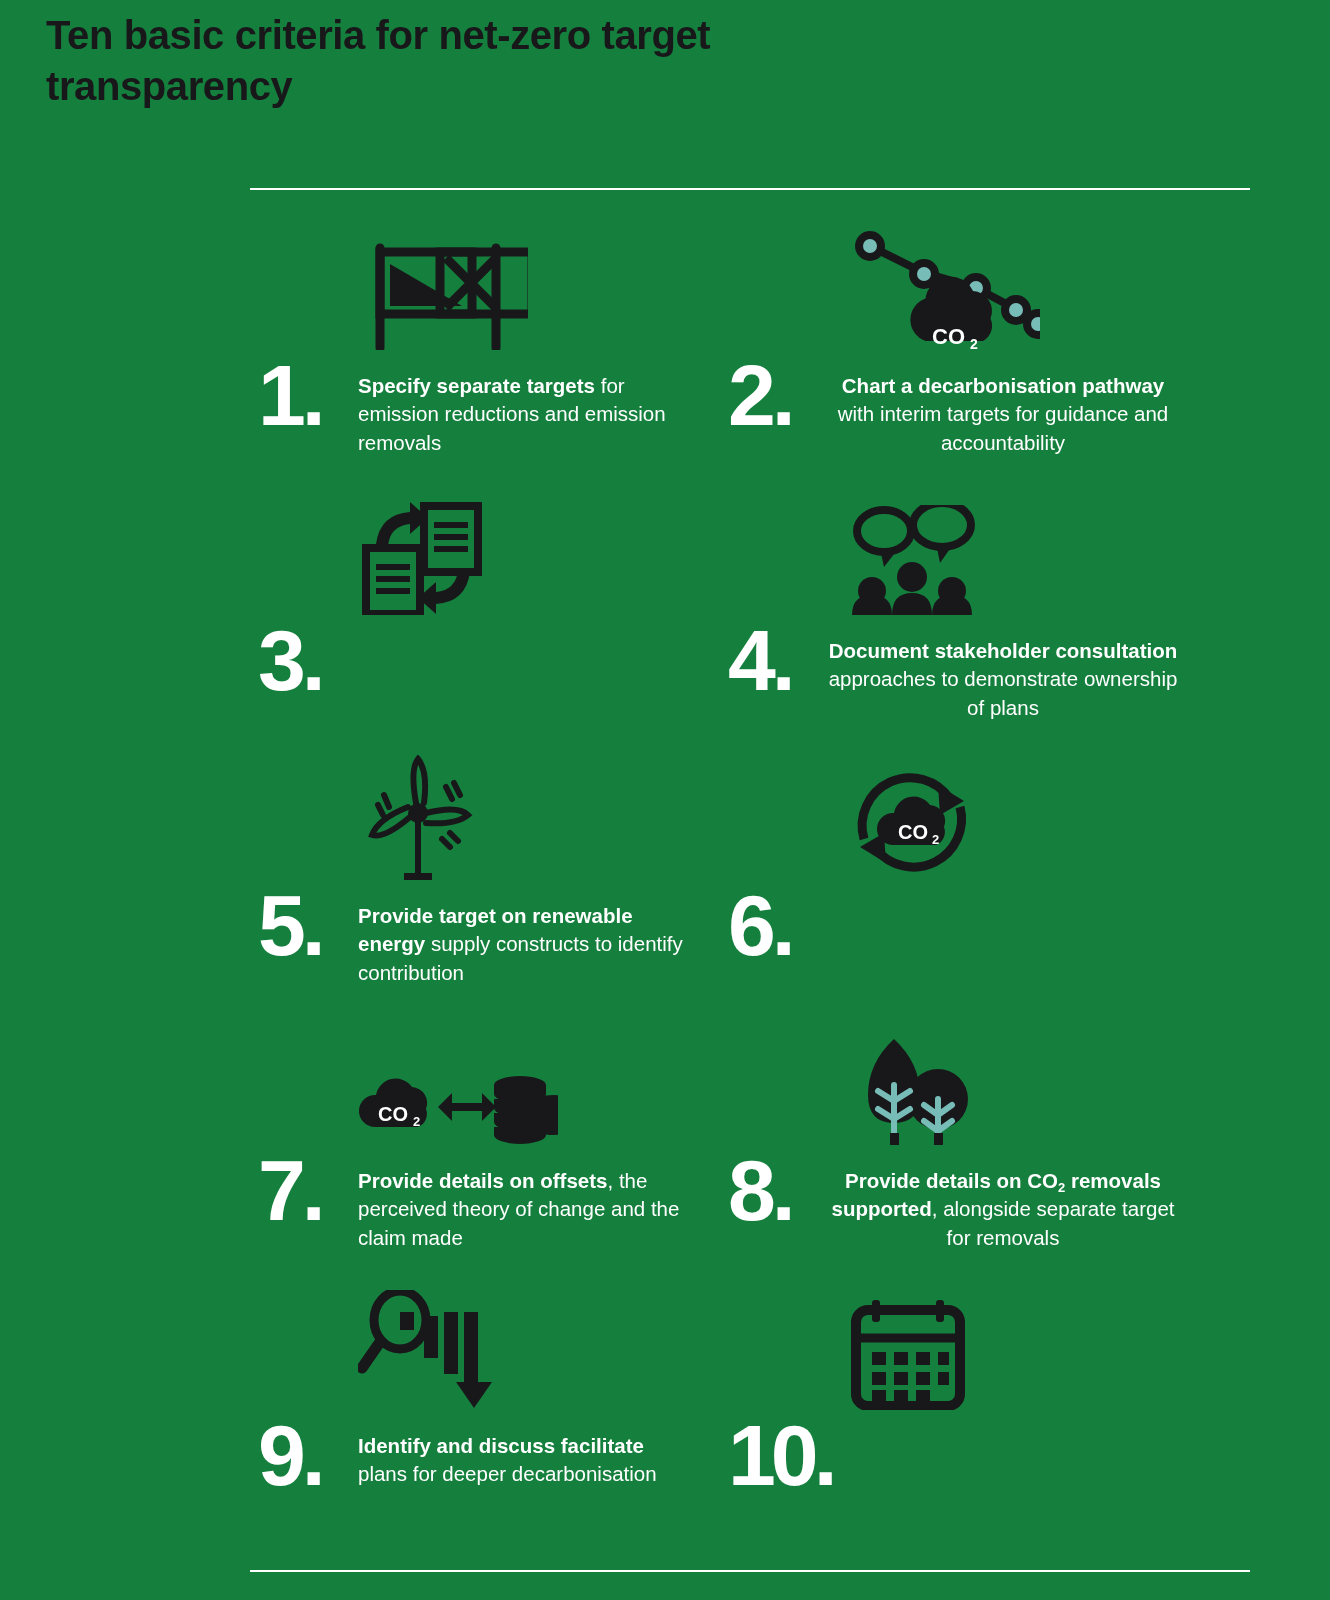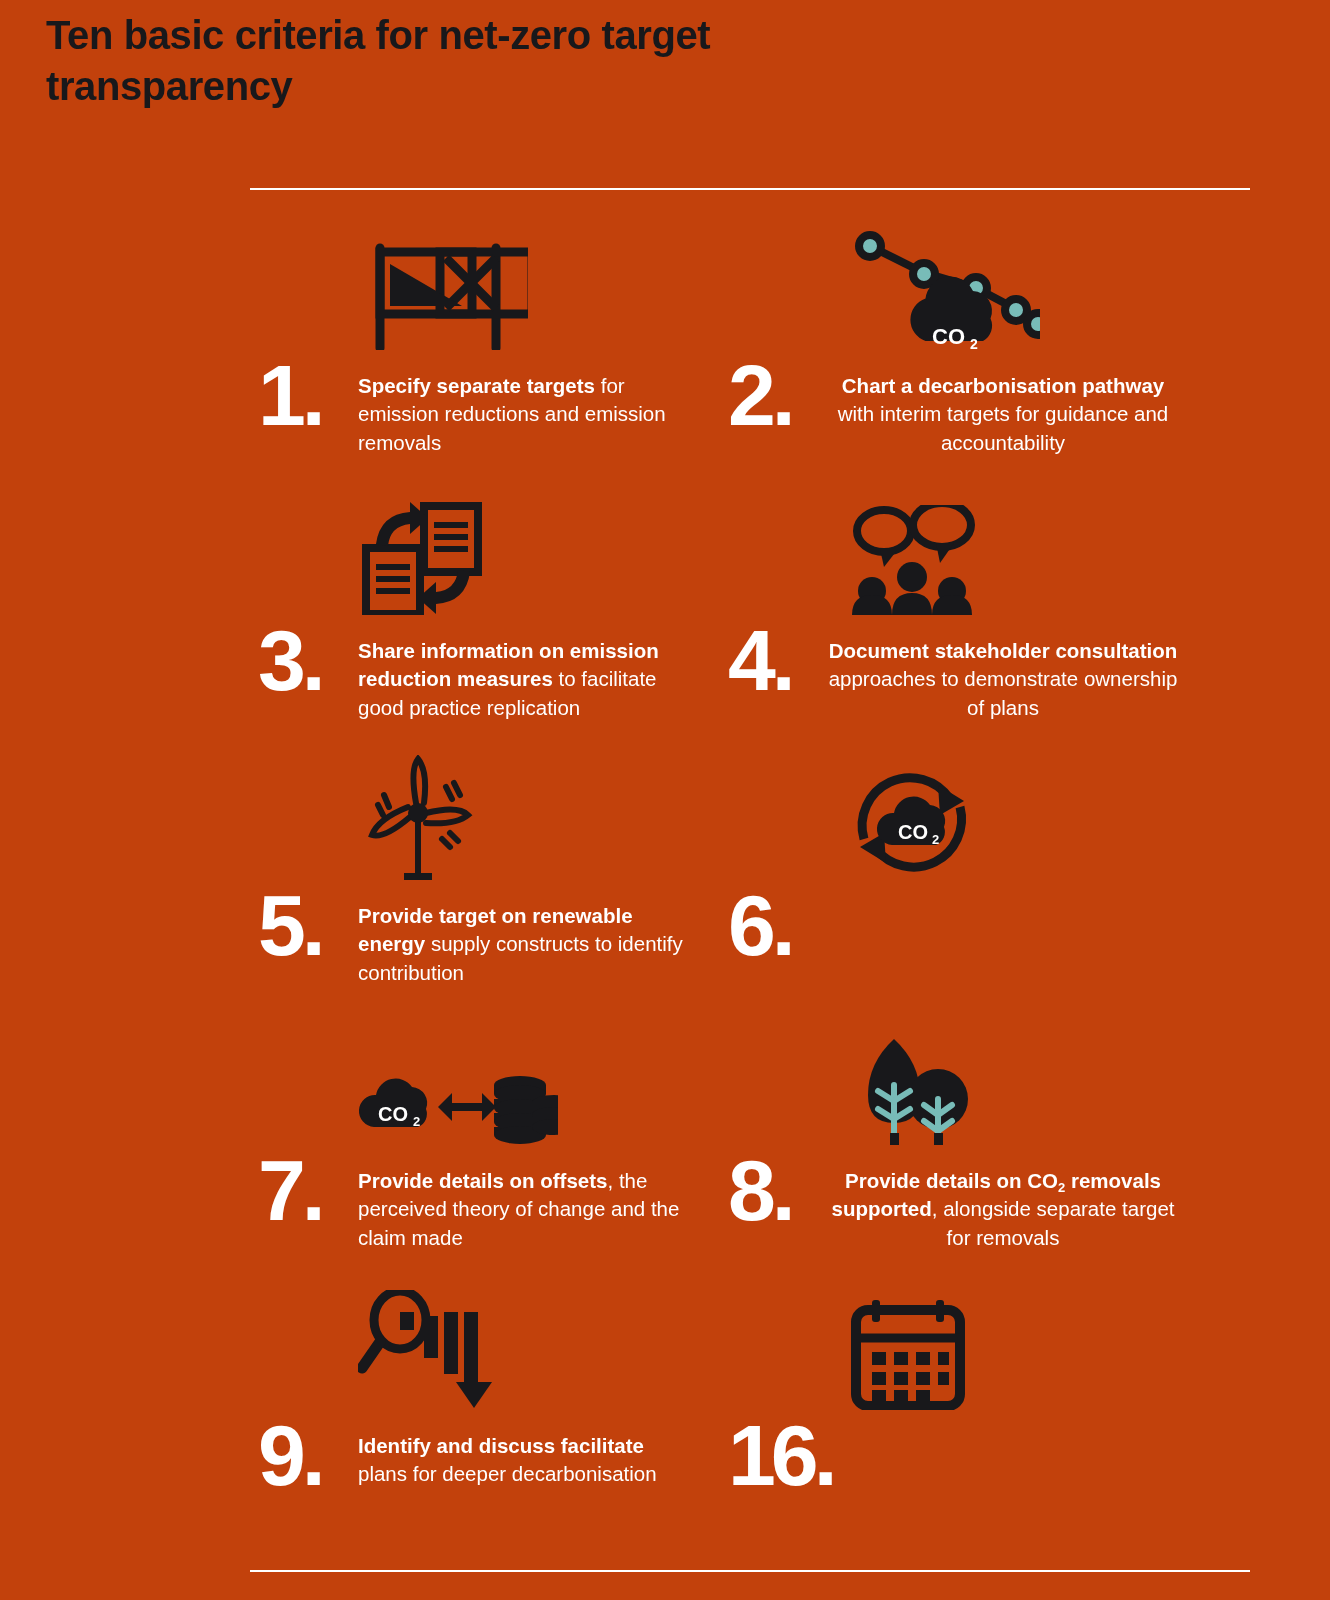--- a/index.html
+++ b/index.html
@@ -8,21 +8,21 @@
     width: 1330px;
     height: 1600px;
     background: #78bcb8;
     font-family: "Liberation Sans", sans-serif;
     overflow: hidden;
   }
   .page {
     position: relative;
     width: 1330px;
     height: 1600px;
-    background: #c2410c;
+    background: #15803d;
   }
   .title {
     position: absolute;
     left: 46px;
     top: 10px;
     width: 760px;
     color: #18181b;
     font-size: 40px;
     line-height: 1.28;
     font-weight: bold;
@@ -184,23 +184,20 @@
               <rect x="18" y="64" width="34" height="6"></rect>
               <rect x="18" y="76" width="34" height="6"></rect>
               <rect x="18" y="88" width="34" height="6"></rect>
             </g>
             <path d="M18 44 q4 -30 34 -32 l0 -10 l18 16 l-18 16 l0 -10 q-20 2 -22 22 z" fill="#18181b"></path>
             <path d="M112 72 q-4 30 -34 32 l0 10 l-18 -16 l18 -16 l0 10 q20 -2 22 -22 z" fill="#18181b"></path>
           </svg>
         </div>
         <div class="body-row">
           <div class="num">3.</div>
-          <div class="txt">
-            <b>Share information on emission reduction measures</b><span> to facilitate good practice replication</span>
-          </div>
         </div>
       </div>
 
       <div class="cell cell-right">
         <div class="icon-wrap">
           <svg width="125" height="110" viewBox="0 0 125 110">
             <g fill="none" stroke="#18181b" stroke-width="8">
               <ellipse cx="34" cy="26" rx="27" ry="21"></ellipse>
               <ellipse cx="92" cy="20" rx="29" ry="22"></ellipse>
             </g>
@@ -395,21 +392,21 @@
               <rect x="44" y="74" width="14" height="13"></rect>
               <rect x="66" y="74" width="14" height="13"></rect>
               <rect x="88" y="74" width="11" height="13"></rect>
               <rect x="22" y="92" width="14" height="11"></rect>
               <rect x="44" y="92" width="14" height="11"></rect>
               <rect x="66" y="92" width="14" height="11"></rect>
             </g>
           </svg>
         </div>
         <div class="body-row">
-          <div class="num num-ten">16.</div>
+          <div class="num num-ten">10.</div>
         </div>
       </div>
     </div>
 
   </div>
 
   <div class="rule rule-bottom"></div>
 </div>
 
 </body></html>

